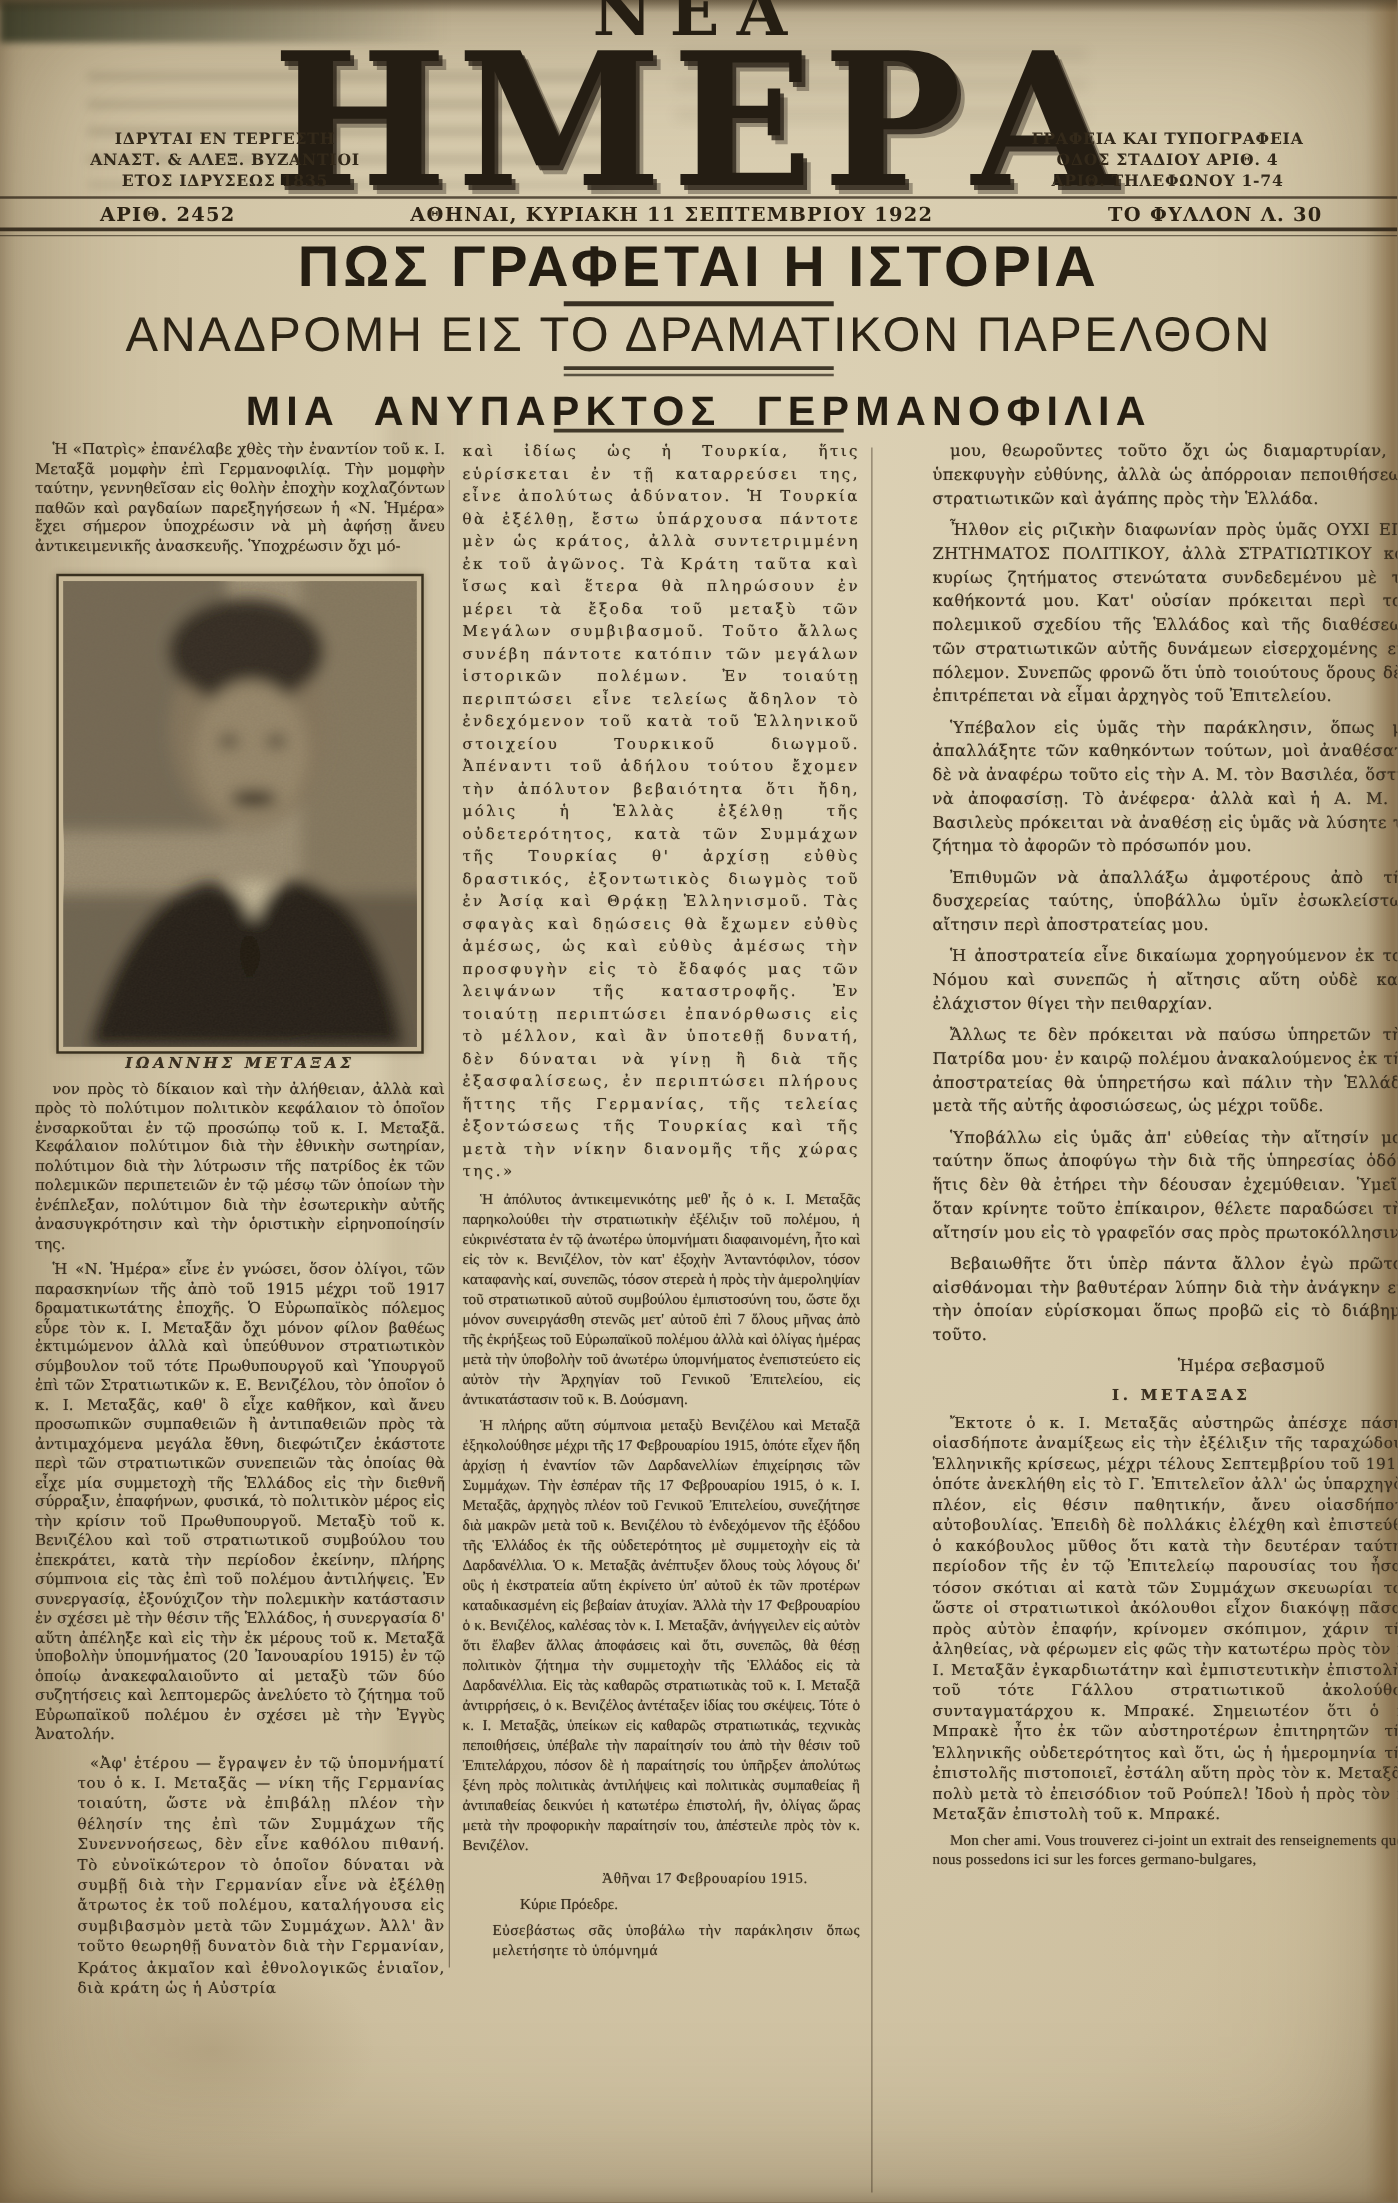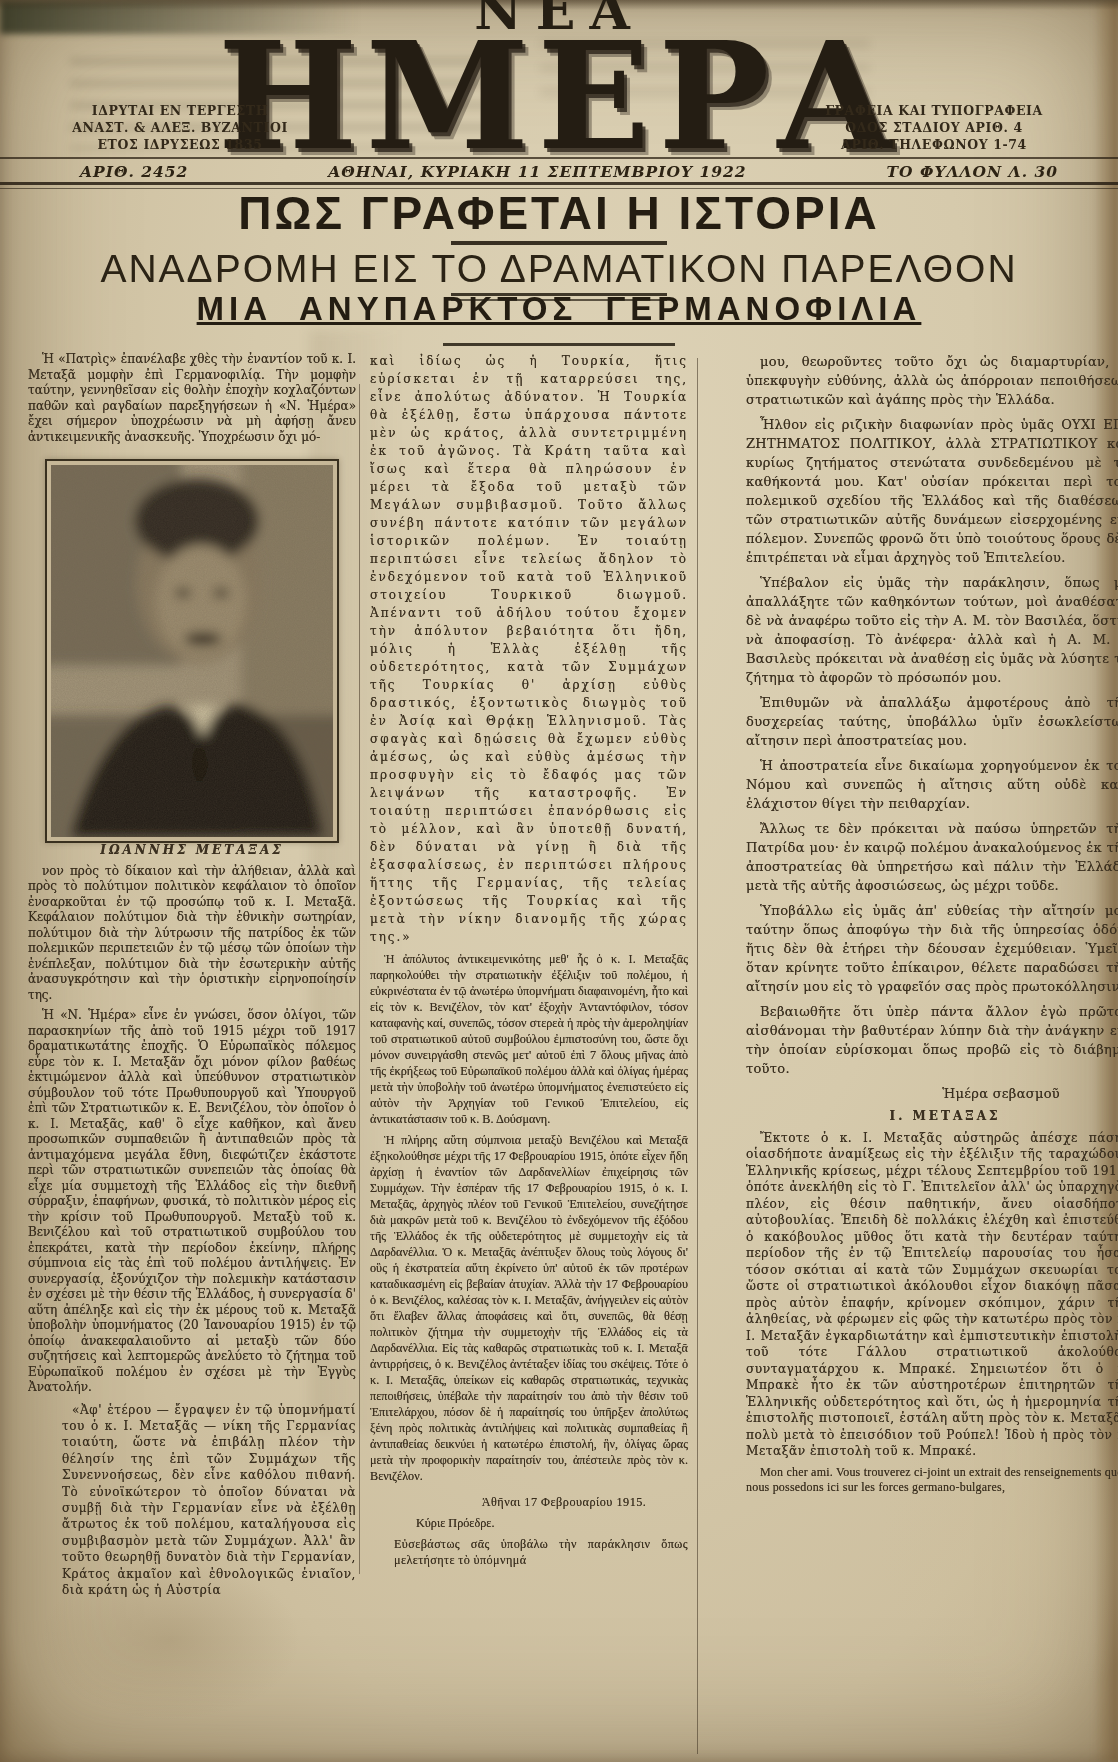--- a/index.html
+++ b/index.html
@@ -42,29 +42,29 @@
   .m-title{position:absolute;left:0;right:0;top:22px;text-align:center;line-height:1;
     font-family:"DejaVu Serif",serif;font-weight:bold;font-size:148px;letter-spacing:8px;color:#241d13;
     text-shadow:3px 4px 0 rgba(38,30,20,.75), 6px 7px 0 rgba(38,30,20,.35);}
   .m-side{position:absolute;top:102px;width:300px;text-align:center;
     font-weight:bold;font-size:12.5px;line-height:17px;letter-spacing:.6px;color:#33291a;}
   .m-side.left{left:30px;}
   .m-side.right{right:34px;}
   .date-rule-top{position:absolute;left:0;top:157px;width:100%;height:0;border-top:2px solid rgba(45,35,22,.75);}
   .date-row{position:absolute;left:0;top:160px;width:100%;box-sizing:border-box;
     padding:2px 60px 0 80px;display:flex;justify-content:space-between;align-items:baseline;
-    font-weight:bold;font-size:15.5px;letter-spacing:1px;color:#2d2314;font-style:italic;}
+    font-weight:bold;font-size:15.5px;letter-spacing:1px;color:#2d2314;}
   .date-rule-bottom{position:absolute;left:0;top:182px;width:100%;height:3px;
     border-top:3px solid rgba(40,31,19,.85);border-bottom:1px solid rgba(40,31,19,.6);}
 
   
   .hl{position:absolute;left:0;right:0;text-align:center;color:#241d12;font-family:"Liberation Sans",sans-serif;}
   .hl-main{top:186px;font-size:46px;font-weight:bold;letter-spacing:3px;}
   .hl-sub{top:247px;font-size:39px;font-weight:400;letter-spacing:2px;color:#2b2315;}
-  .hl-tert{top:290px;font-size:33px;font-weight:bold;letter-spacing:5px;word-spacing:14px;text-decoration:underline;}
+  .hl-tert{top:310px;font-size:33px;font-weight:bold;letter-spacing:5px;word-spacing:14px;}
   .hrule{position:absolute;left:50%;transform:translateX(-50%);}
   .hrule-main{top:241px;width:216px;border-top:4px solid rgba(38,30,18,.9);}
   .hrule-sub{top:293px;width:216px;height:3px;border-top:3px solid rgba(38,30,18,.85);border-bottom:2px solid rgba(38,30,18,.7);}
   .hrule-tert{top:343px;width:232px;border-top:3px solid rgba(38,30,18,.85);}
 
   
   .col{position:absolute;top:352px;height:1408px;overflow:hidden;text-align:justify;}
   .col-1{left:28px;width:328px;}
   .col-2{left:370px;width:318px;}
   .col-3{left:706px;width:384px;margin-left:40px;}

